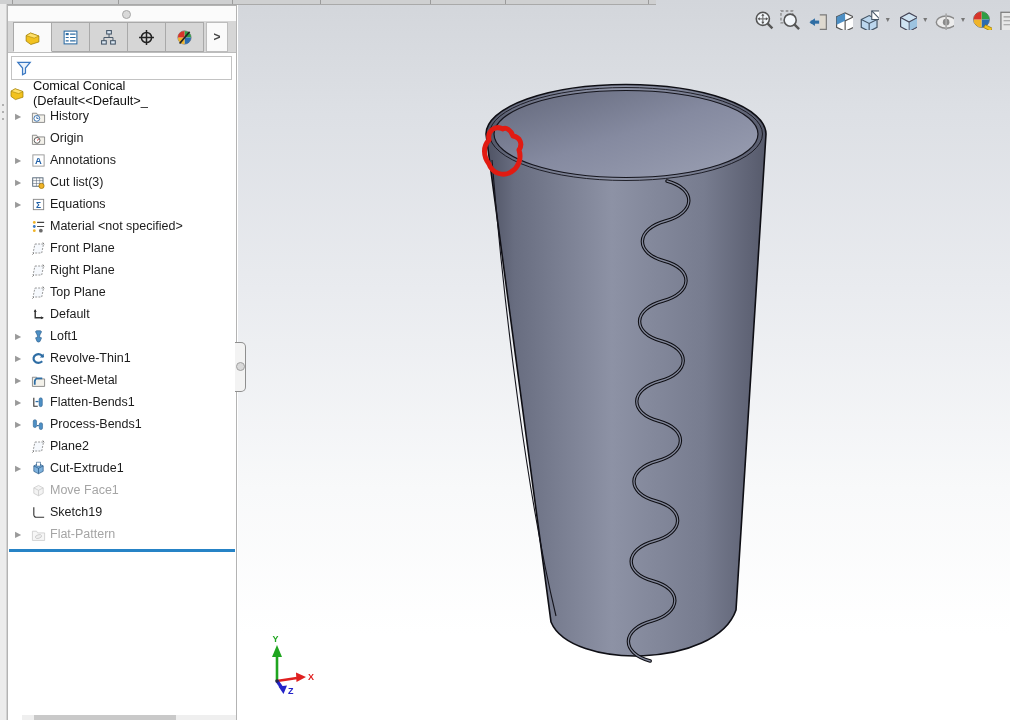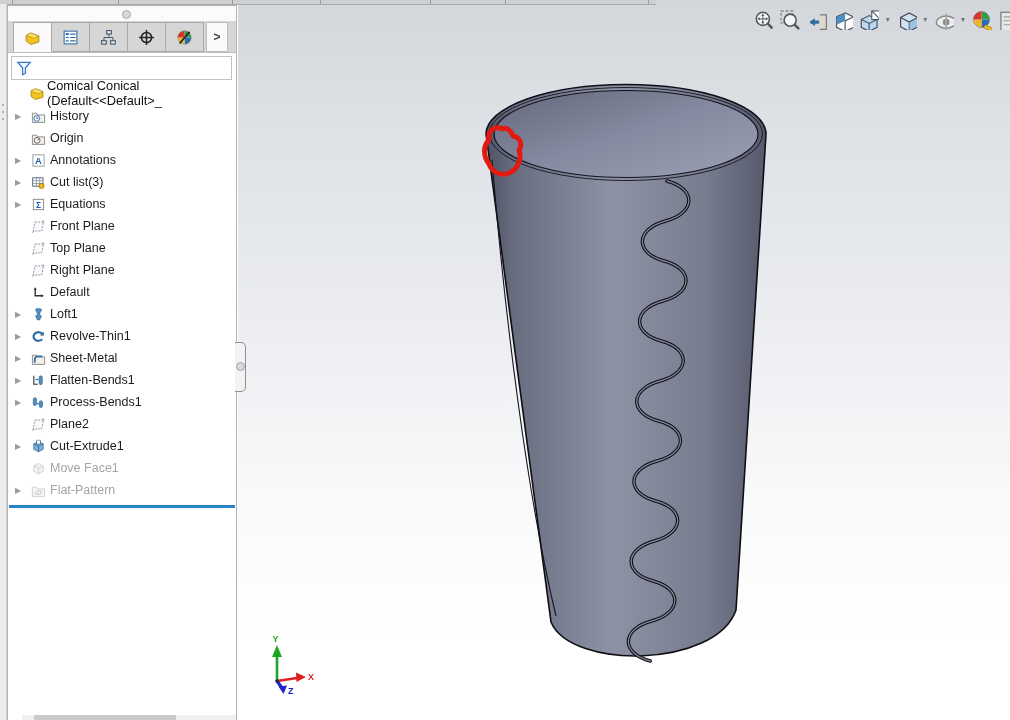--- a/index.html
+++ b/index.html
@@ -24,21 +24,21 @@
   .panel-top .dot{position:absolute;left:50%;top:4px;width:7px;height:7px;border-radius:50%;
     background:#d9d9d9;border:1px solid #a7a7a7;}
   .tabbar{height:30px;background:#d6d6d6;border-bottom:1px solid #bdbdbd;display:flex;align-items:stretch;padding-left:5px;}
   .tab{width:37px;display:flex;align-items:center;justify-content:center;border:1px solid #a9a9a9;border-left:none;}
   .tab:first-child{border-left:1px solid #a9a9a9;}
   .tab.active{background:#fafafa;border-bottom-color:#fafafa;}
   .tab-more{width:20px;display:flex;align-items:center;justify-content:center;color:#444;font-weight:bold;background:#fafafa;border:1px solid #bdbdbd;margin-left:2px;font-size:12px;}
   .filter-row{padding:3px 4px 2px 3px;}
   .filter-box{height:22px;border:1px solid #c3c3c3;background:#fff;display:flex;align-items:center;padding-left:3px;}
   .filter-box input{border:none;outline:none;flex:1;height:18px;font-size:12px;font-family:"Liberation Sans",sans-serif;}
-  .title-row{display:flex;align-items:center;height:22px;padding-left:21px;gap:2px;font-size:12.8px;color:#111;}
+  .title-row{display:flex;align-items:center;height:22px;padding-left:1px;gap:8px;font-size:12.8px;color:#111;}
   .tree{margin-top:1px;}
   .trow{display:flex;align-items:center;height:22px;}
   .trow .arr{width:16px;padding-left:7px;font-size:8px;color:#9a9a9a;}
   .trow .ticon{width:19px;display:flex;align-items:center;}
   .trow .lbl{white-space:nowrap;}
   .trow.gray .lbl{color:#a5a5a5;text-align:right;}
   .trow.gray .ticon svg{filter:grayscale(1) opacity(.55);}
   .rollback{height:3px;background:#2683c6;margin:4px 1px 0 1px;}
   .side-splitter{position:absolute;right:-10px;top:336px;width:10px;height:48px;background:#f3f3f3;
     border:1px solid #8f8f8f;border-left:none;border-radius:0 5px 5px 0;z-index:7;}
@@ -328,45 +328,58 @@
             <rect x="2.5" y="2.5" width="11" height="11" fill="#fff" stroke="#888"></rect>
             <text x="8" y="11.6" font-size="9" text-anchor="middle" fill="#1f5fa6" font-weight="bold" font-family="Liberation Sans,sans-serif">Σ</text>
           </svg>
         </span>
         <span class="lbl">Equations</span>
       </div>
       <div class="trow">
         <span class="arr"></span>
         <span class="ticon">
           <svg class="svg-ic" width="15" height="15" viewBox="0 0 16 16">
+            <circle cx="3.5" cy="3.6" r="1.5" fill="#f0b429"></circle>
+            <circle cx="3.5" cy="8" r="1.5" fill="#3a78c2"></circle>
+            <circle cx="3.5" cy="12.4" r="1.5" fill="#f0b429"></circle>
+            <path d="M6.5 3.6h7.5M6.5 8h7.5" stroke="#444" stroke-width="1.3"></path>
+            <circle cx="10.5" cy="12.4" r="2" fill="#6b6b6b"></circle>
+          </svg>
+        </span>
+        <span class="lbl">Material &lt;not specified&gt;</span>
+      </div>
+      <div class="trow">
+        <span class="arr"></span>
+        <span class="ticon">
+          <svg class="svg-ic" width="15" height="15" viewBox="0 0 16 16">
             <path d="M4.2 3.2h9.2l-2 9.6H2.2z" fill="#eef4fb" fill-opacity=".55" stroke="#7a7a7a" stroke-width=".8" stroke-dasharray="2.1 1.3"></path>
             <path d="M12.6 1.6l1.4 2M3 12.9l-1.5 1.6" stroke="#555" stroke-width=".8"></path>
           </svg>
         </span>
         <span class="lbl">Front Plane</span>
       </div>
       <div class="trow">
         <span class="arr"></span>
         <span class="ticon">
           <svg class="svg-ic" width="15" height="15" viewBox="0 0 16 16">
             <path d="M4.2 3.2h9.2l-2 9.6H2.2z" fill="#eef4fb" fill-opacity=".55" stroke="#7a7a7a" stroke-width=".8" stroke-dasharray="2.1 1.3"></path>
             <path d="M12.6 1.6l1.4 2M3 12.9l-1.5 1.6" stroke="#555" stroke-width=".8"></path>
           </svg>
         </span>
-        <span class="lbl">Top Plane</span>
+        <span class="lbl">Right Plane</span>
       </div>
       <div class="trow">
         <span class="arr"></span>
         <span class="ticon">
           <svg class="svg-ic" width="15" height="15" viewBox="0 0 16 16">
             <path d="M4.2 3.2h9.2l-2 9.6H2.2z" fill="#eef4fb" fill-opacity=".55" stroke="#7a7a7a" stroke-width=".8" stroke-dasharray="2.1 1.3"></path>
             <path d="M12.6 1.6l1.4 2M3 12.9l-1.5 1.6" stroke="#555" stroke-width=".8"></path>
           </svg>
         </span>
-        <span class="lbl">Right Plane</span>
+        <span class="lbl">Top Plane</span>
       </div>
       <div class="trow">
         <span class="arr"></span>
         <span class="ticon">
           <svg class="svg-ic" width="15" height="15" viewBox="0 0 16 16">
             <path d="M4.5 3v8.5H13" fill="none" stroke="#333" stroke-width="1.5"></path>
             <path d="M4.5 2.6L2.9 5.4h3.2z" fill="#333"></path>
             <path d="M13.4 11.5l-2.8-1.6v3.2z" fill="#333"></path>
           </svg>
         </span>
@@ -447,20 +460,29 @@
       <div class="trow gray">
         <span class="arr"></span>
         <span class="ticon">
           <svg class="svg-ic" width="15" height="15" viewBox="0 0 16 16">
             <path d="M3 5.2l5-2.6 5 2.6v5.8l-5 2.6-5-2.6z" fill="#e9e9ee" stroke="#9a9aa2" stroke-width=".8"></path>
             <path d="M3 5.2l5 2.6 5-2.6M8 7.8v5.8" fill="none" stroke="#9a9aa2" stroke-width=".8"></path>
           </svg>
         </span>
         <span class="lbl">Move Face1</span>
       </div>
+      <div class="trow">
+        <span class="arr"></span>
+        <span class="ticon">
+          <svg class="svg-ic" width="15" height="15" viewBox="0 0 16 16">
+            <path d="M3 2.5v8a2.5 2.5 0 0 0 2.5 2.5H14" fill="none" stroke="#333" stroke-width="1.2"></path>
+          </svg>
+        </span>
+        <span class="lbl">Sketch19</span>
+      </div>
       <div class="trow gray">
         <span class="arr">▶</span>
         <span class="ticon">
           <svg class="svg-ic" width="15" height="15" viewBox="0 0 16 16">
             <path d="M1.5 4.5h4.5l1 1.8h7.5v8H1.5z" fill="#efefef" stroke="#999" stroke-width=".8"></path>
             <ellipse cx="8" cy="10.2" rx="3.4" ry="1.9" fill="#e0e0e0" stroke="#8a8a8a" stroke-width=".7" transform="rotate(-18 8 10.2)"></ellipse>
           </svg>
         </span>
         <span class="lbl">Flat-Pattern</span>
       </div>

